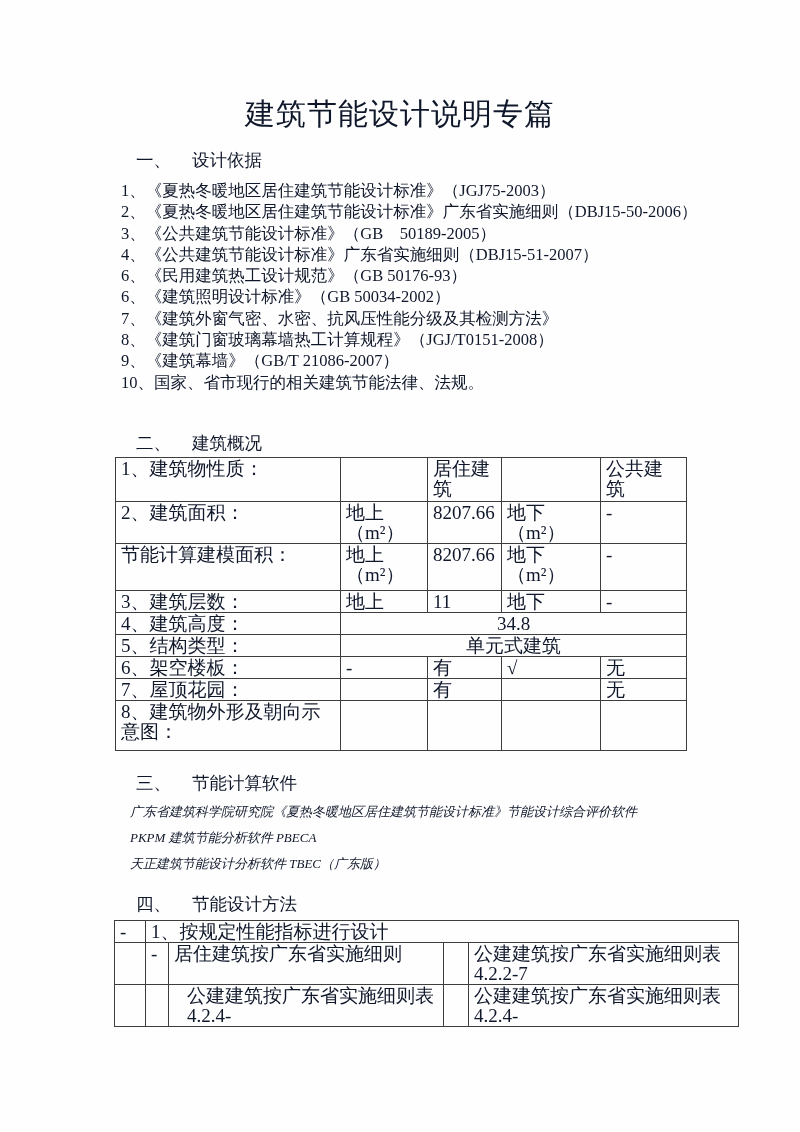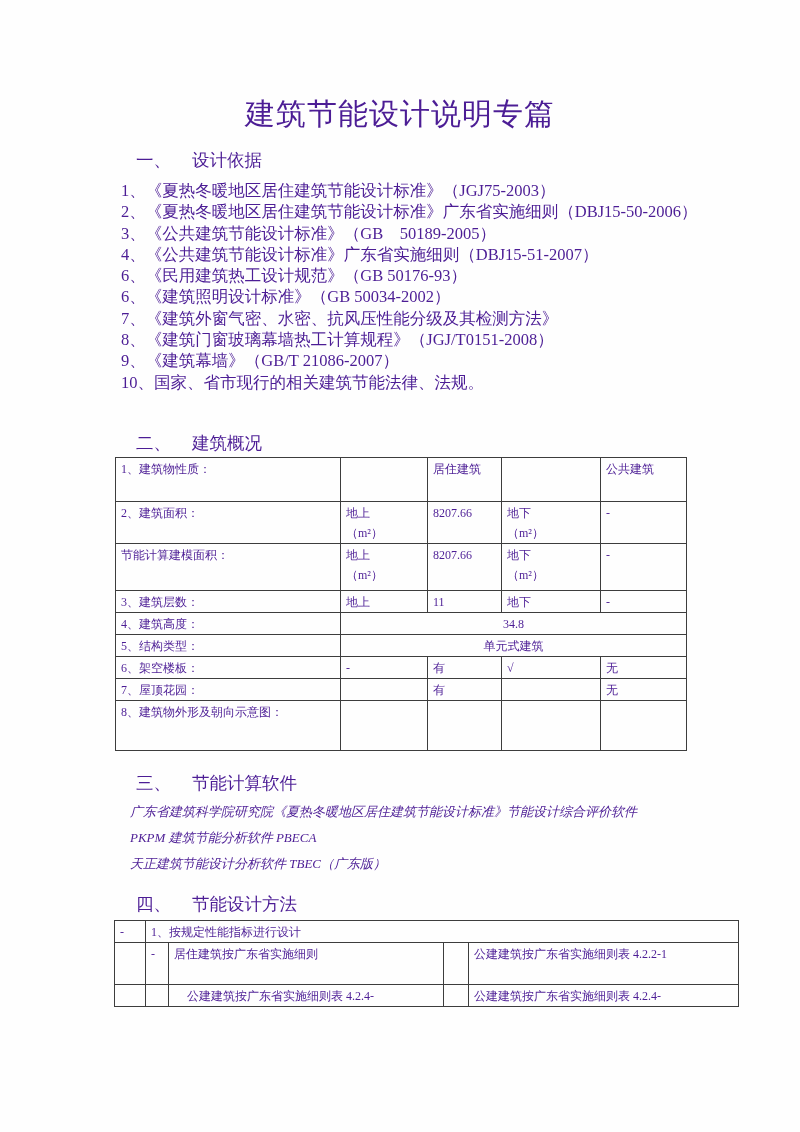--- a/index.html
+++ b/index.html
@@ -1,20 +1,20 @@
 <!DOCTYPE html>
 <html><head>
 <meta charset="utf-8">
 <style>
   html,body { margin:0; padding:0; background:#ffffff; }
   .page {
     position:relative;
     width:800px; height:1132px;
     background:#fefefe;
-    color:#4c1d95;
+    color:#0f172a;
     font-family:"Liberation Serif","DejaVu Serif",serif;
     overflow:hidden;
   }
   .doc-title {
     margin:0; padding-top:94px;
     text-align:center;
     font-size:30px; font-weight:normal;
     letter-spacing:1px; line-height:40px;
   }
   .sec {
@@ -32,21 +32,21 @@
     font-size:16.5px; line-height:21.3px;
   }
   .soft-list {
     margin:4px 0 0 130px;
     width:560px;
     font-size:13px; line-height:25.8px;font-style:italic;
   }
   table {
     border-collapse:collapse;
     table-layout:fixed;
-    font-size:12px; line-height:20px;
+    font-size:19px; line-height:20px;
   }
   .t1 { margin:2px 0 0 115px; width:571px; }
   .t2 { margin:4px 0 0 114px; width:624px; }
   td {
     border:1px solid #3d3d3d;
     padding:1px 5px 0 5px;
     vertical-align:top;
     white-space:pre-line;
     word-break:break-all;
   }
@@ -183,21 +183,21 @@
     <tbody>
         <tr style="height:22px">
       <td>-</td>
       <td colspan="4">1、按规定性能指标进行设计</td>
     </tr>
     <tr style="height:42px">
       <td></td>
       <td>-</td>
       <td>居住建筑按广东省实施细则</td>
       <td></td>
-      <td>公建建筑按广东省实施细则表 4.2.2-1</td>
+      <td>公建建筑按广东省实施细则表 4.2.2-7</td>
     </tr>
     <tr style="height:21px">
       <td></td>
       <td></td>
       <td class="indent">公建建筑按广东省实施细则表 4.2.4-</td>
       <td></td>
       <td>公建建筑按广东省实施细则表 4.2.4-</td>
     </tr>
   </tbody>
     </table>

